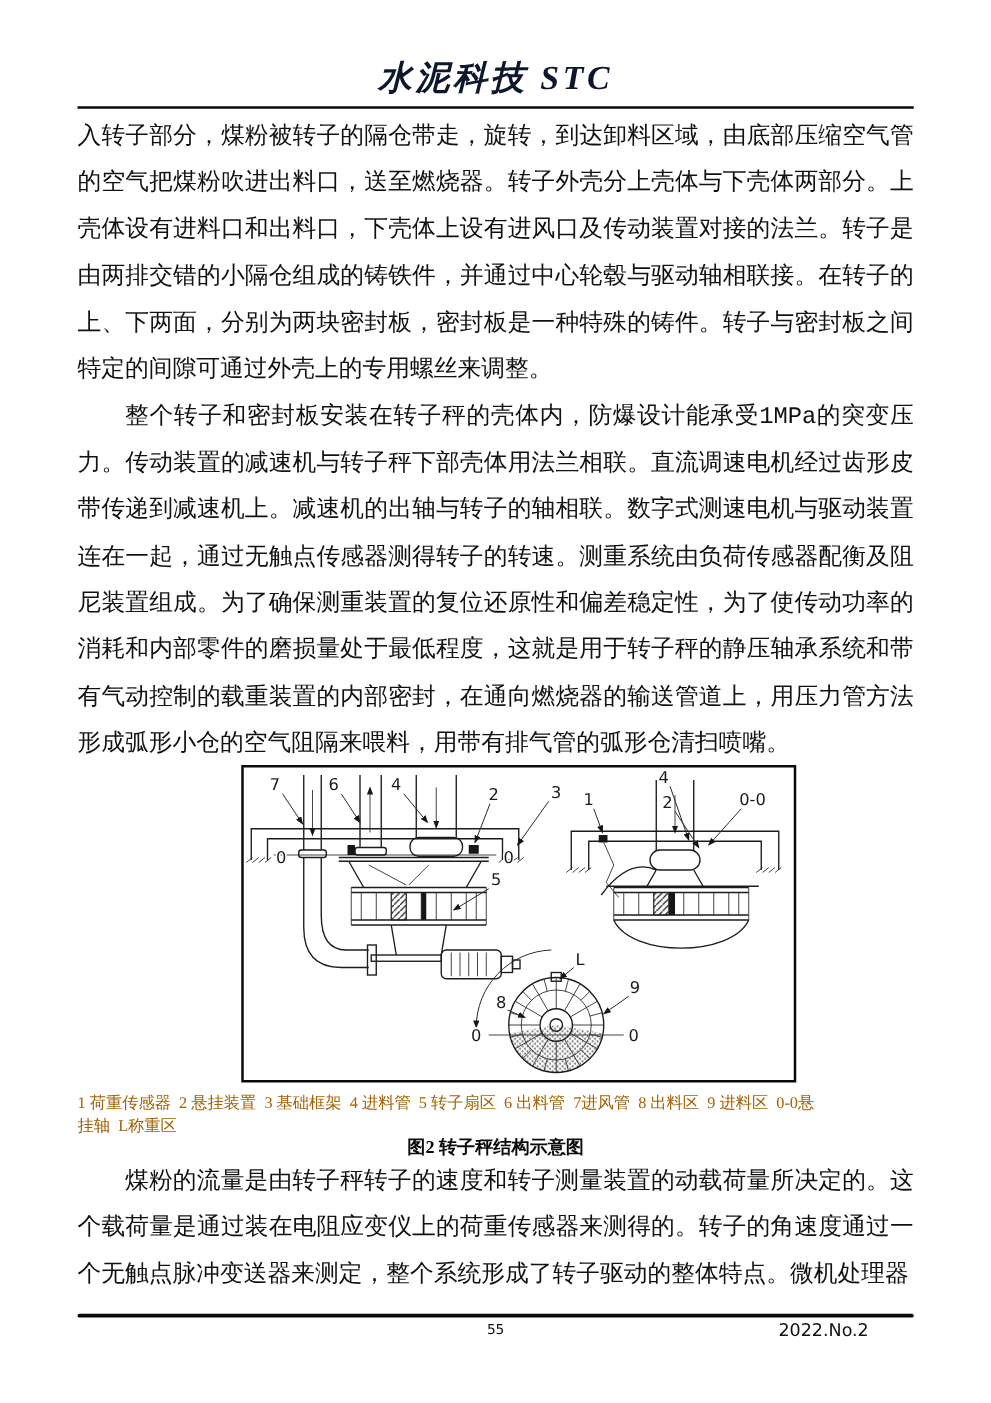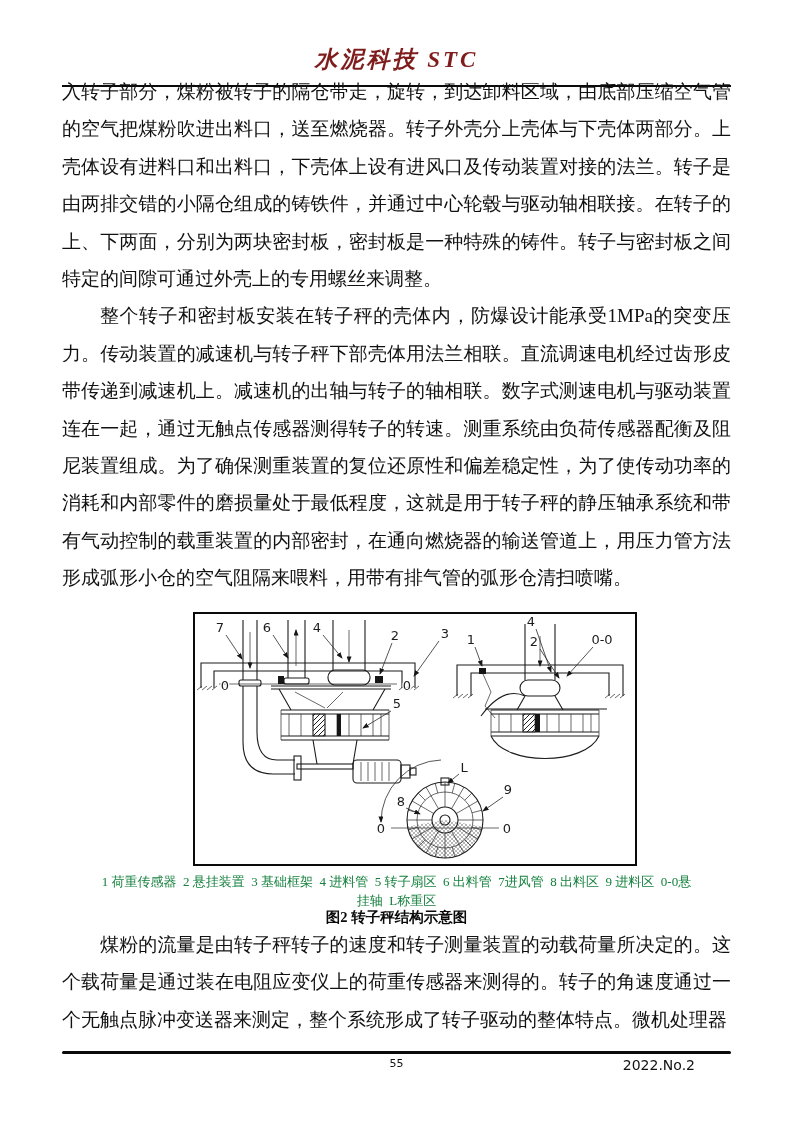--- a/index.html
+++ b/index.html
@@ -2,36 +2,36 @@
 <html><head>
 <meta charset="utf-8">
 <style>
   html,body{margin:0;padding:0;background:#ffffff;}
   .page{
     position:relative;width:793px;height:1122px;background:#ffffff;
     font-family:"Liberation Serif","DejaVu Serif",serif;color:#111;overflow:hidden;
   }
   .journal-title{
     position:absolute;top:44px;left:0;width:793px;text-align:center;
-    font-size:23px;font-style:italic;font-weight:bold;letter-spacing:3px;color:#7f1d1d;
+    font-size:27px;font-style:italic;font-weight:bold;letter-spacing:3px;color:#0f172a;
   }
   .header-rule{position:absolute;top:85px;left:62px;width:669px;height:2px;background:#0a0a0a;}
   .text-block{position:absolute;left:62px;width:669px;}
   .text-block p{margin:0;font-size:19px;line-height:37.4px;text-align:justify;}
-  .tb1{top:73px;}
+  .tb1{top:91px;font-family:Liberation Mono, monospace;}
   .tb1 p.indent, .tb2 p.indent{text-indent:2em;}
   .tb2{top:926px;}
   .figure-box{
     position:absolute;top:612px;left:193px;width:440px;height:250px;
     border:2px solid #0a0a0a;background:#fff;
   }
   .figure-box svg{display:block;}
   .legend{
-    position:absolute;left:62px;width:669px;text-align:center;
-    font-size:13px;line-height:19px;white-space:pre-wrap;color:#15803d;
+    position:absolute;left:62px;width:669px;
+    font-size:13px;line-height:19px;white-space:pre-wrap;color:#a16207;
   }
   .legend.l1{top:872px;}
   .legend.l2{top:891px;}
   .figure-caption{
     position:absolute;top:908px;left:62px;width:669px;text-align:center;
     font-size:14.5px;font-weight:bold;color:#0a0a0a;
   }
   .footer-rule{position:absolute;top:1051px;left:62px;width:669px;height:2.5px;background:#0a0a0a;border-radius:2px;}
   .page-number{position:absolute;top:1057px;left:0;width:793px;text-align:center;font-size:11px;font-family:"DejaVu Sans",sans-serif;}
   .issue-number{position:absolute;top:1057px;right:98px;font-size:14px;font-family:"DejaVu Sans",sans-serif;}

